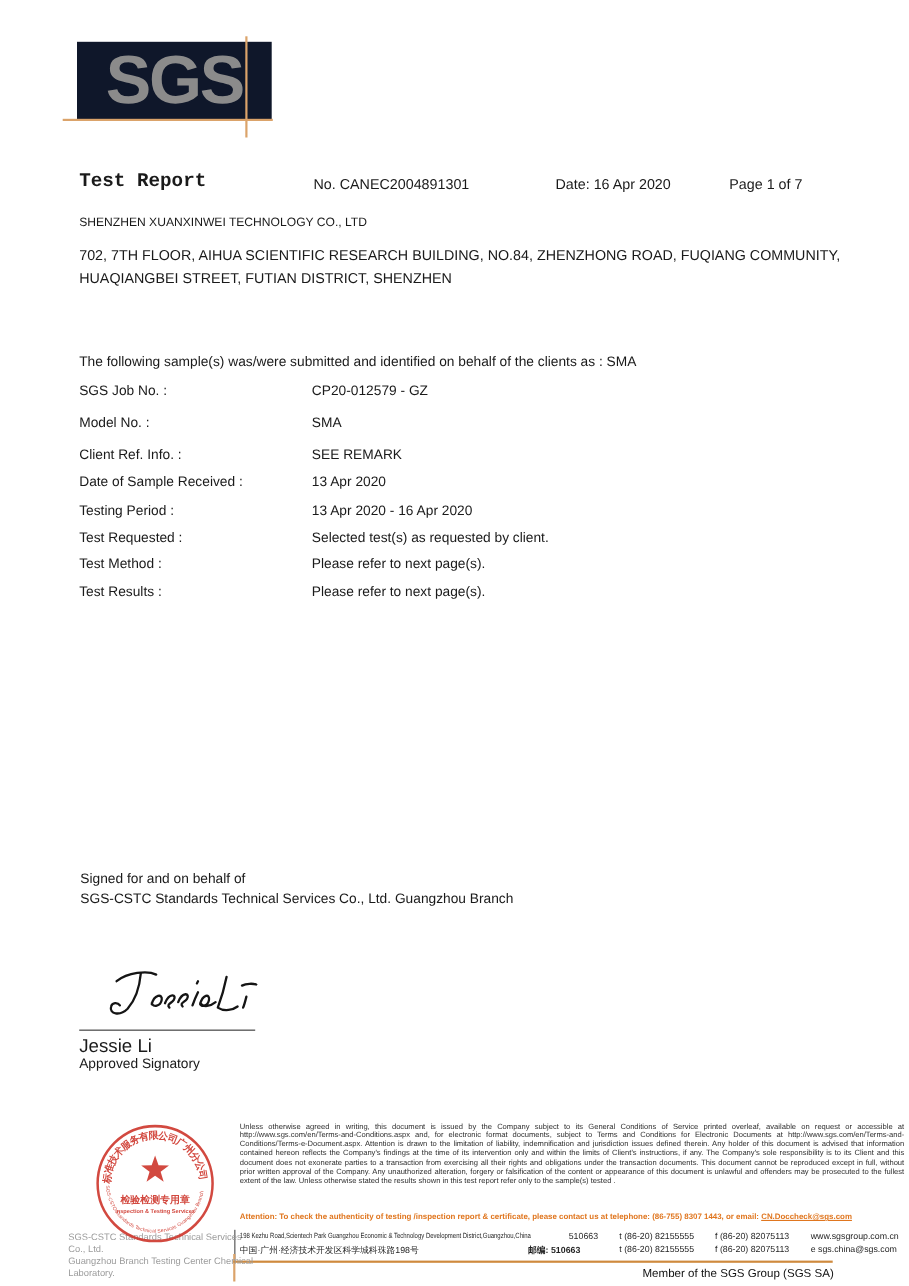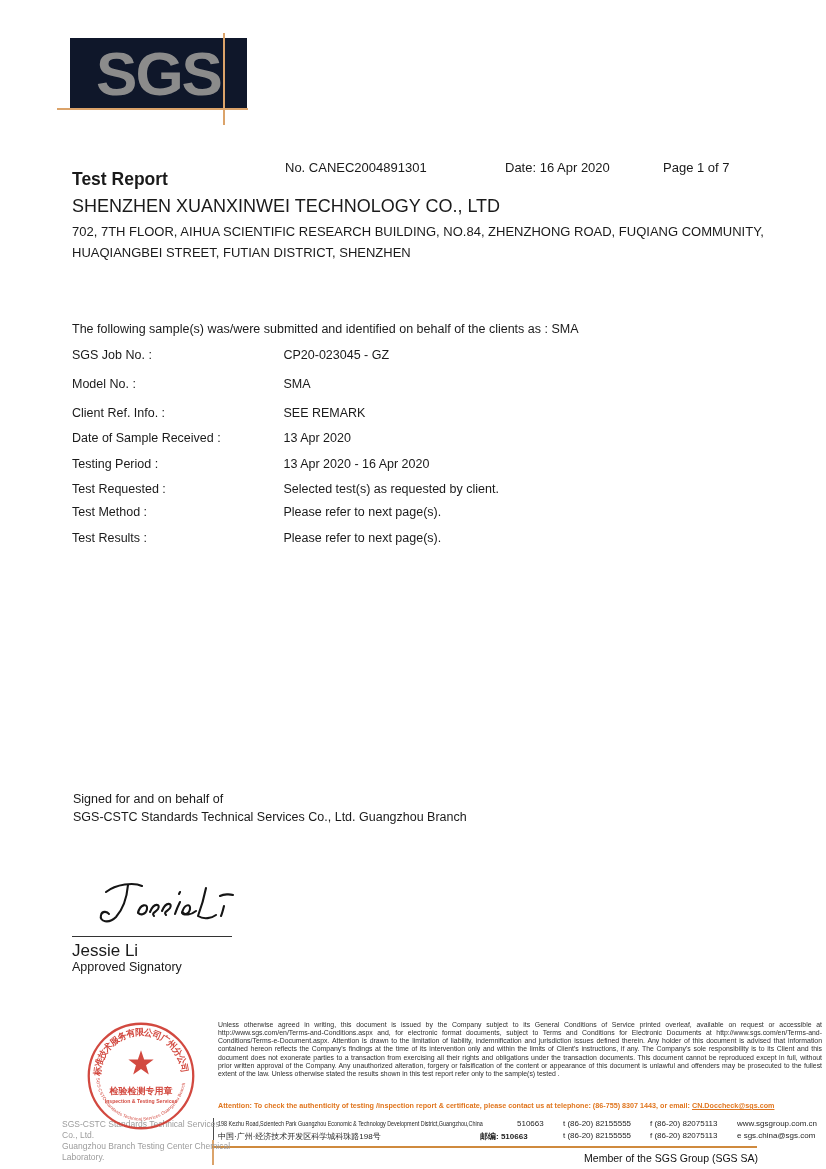--- a/index.html
+++ b/index.html
@@ -7,27 +7,27 @@
         font-family:"Liberation Sans", sans-serif;color:#1a1a1a;}
 
   
   .logo-box{position:absolute;left:70px;top:38px;width:177px;height:71px;background:#0f172a;
             display:flex;align-items:center;justify-content:center;}
   .logo-text{font-size:62px;font-weight:bold;color:#8b8b8b;letter-spacing:-2px;line-height:1;}
   .crop-h{position:absolute;left:57px;top:108px;width:191px;height:2px;background:#dba36a;}
   .crop-v{position:absolute;left:223px;top:33px;width:2px;height:92px;background:#dba36a;}
 
   
-  .hdr-title{position:absolute;left:72px;top:169px;font-size:17.5px;font-weight:bold;}
+  .hdr-title{position:absolute;left:72px;top:155px;font-size:17.5px;font-weight:bold;font-family:Liberation Mono, monospace;}
   .hdr-no{position:absolute;left:285px;top:160px;font-size:13px;}
   .hdr-date{position:absolute;left:505px;top:160px;font-size:13px;}
   .hdr-page{position:absolute;left:663px;top:160px;font-size:13px;}
 
   
-  .client-name{position:absolute;left:72px;top:196px;font-size:18px;width:700px;}
+  .client-name{position:absolute;left:72px;top:196px;font-size:11px;width:700px;}
   .client-addr{position:absolute;left:72px;top:221px;font-size:13px;width:700px;line-height:21px;}
 
   .intro{position:absolute;left:72px;top:322px;font-size:12.5px;width:720px;}
 
   .row{position:absolute;left:72px;font-size:12.5px;white-space:nowrap;}
   .lbl{display:inline-block;width:208px;}
 
   .signed{position:absolute;left:73px;top:791px;font-size:12.5px;line-height:17.5px;width:700px;}
 
   .sig-svg{position:absolute;left:78px;top:876px;}
@@ -77,21 +77,21 @@
   <div class="hdr-date">Date: 16 Apr 2020</div>
   <div class="hdr-page">Page 1 of 7</div>
 
   <div class="client-name">SHENZHEN XUANXINWEI TECHNOLOGY CO., LTD</div>
   <div class="client-addr">702, 7TH FLOOR, AIHUA SCIENTIFIC RESEARCH BUILDING, NO.84, ZHENZHONG ROAD, FUQIANG COMMUNITY, HUAQIANGBEI STREET, FUTIAN DISTRICT, SHENZHEN</div>
 
   <div class="intro">The following sample(s) was/were submitted and identified on behalf of the clients as : SMA</div>
 
   <div class="row" style="top:348px">
     <span class="lbl">SGS Job No. :</span>
-    <span class="val">CP20-023045 - GZ</span>
+    <span class="val">CP20-012579 - GZ</span>
   </div>
   <div class="row" style="top:377px">
     <span class="lbl">Model No. :</span>
     <span class="val">SMA</span>
   </div>
   <div class="row" style="top:406px">
     <span class="lbl">Client Ref. Info. :</span>
     <span class="val">SEE REMARK</span>
   </div>
   <div class="row" style="top:431px">

